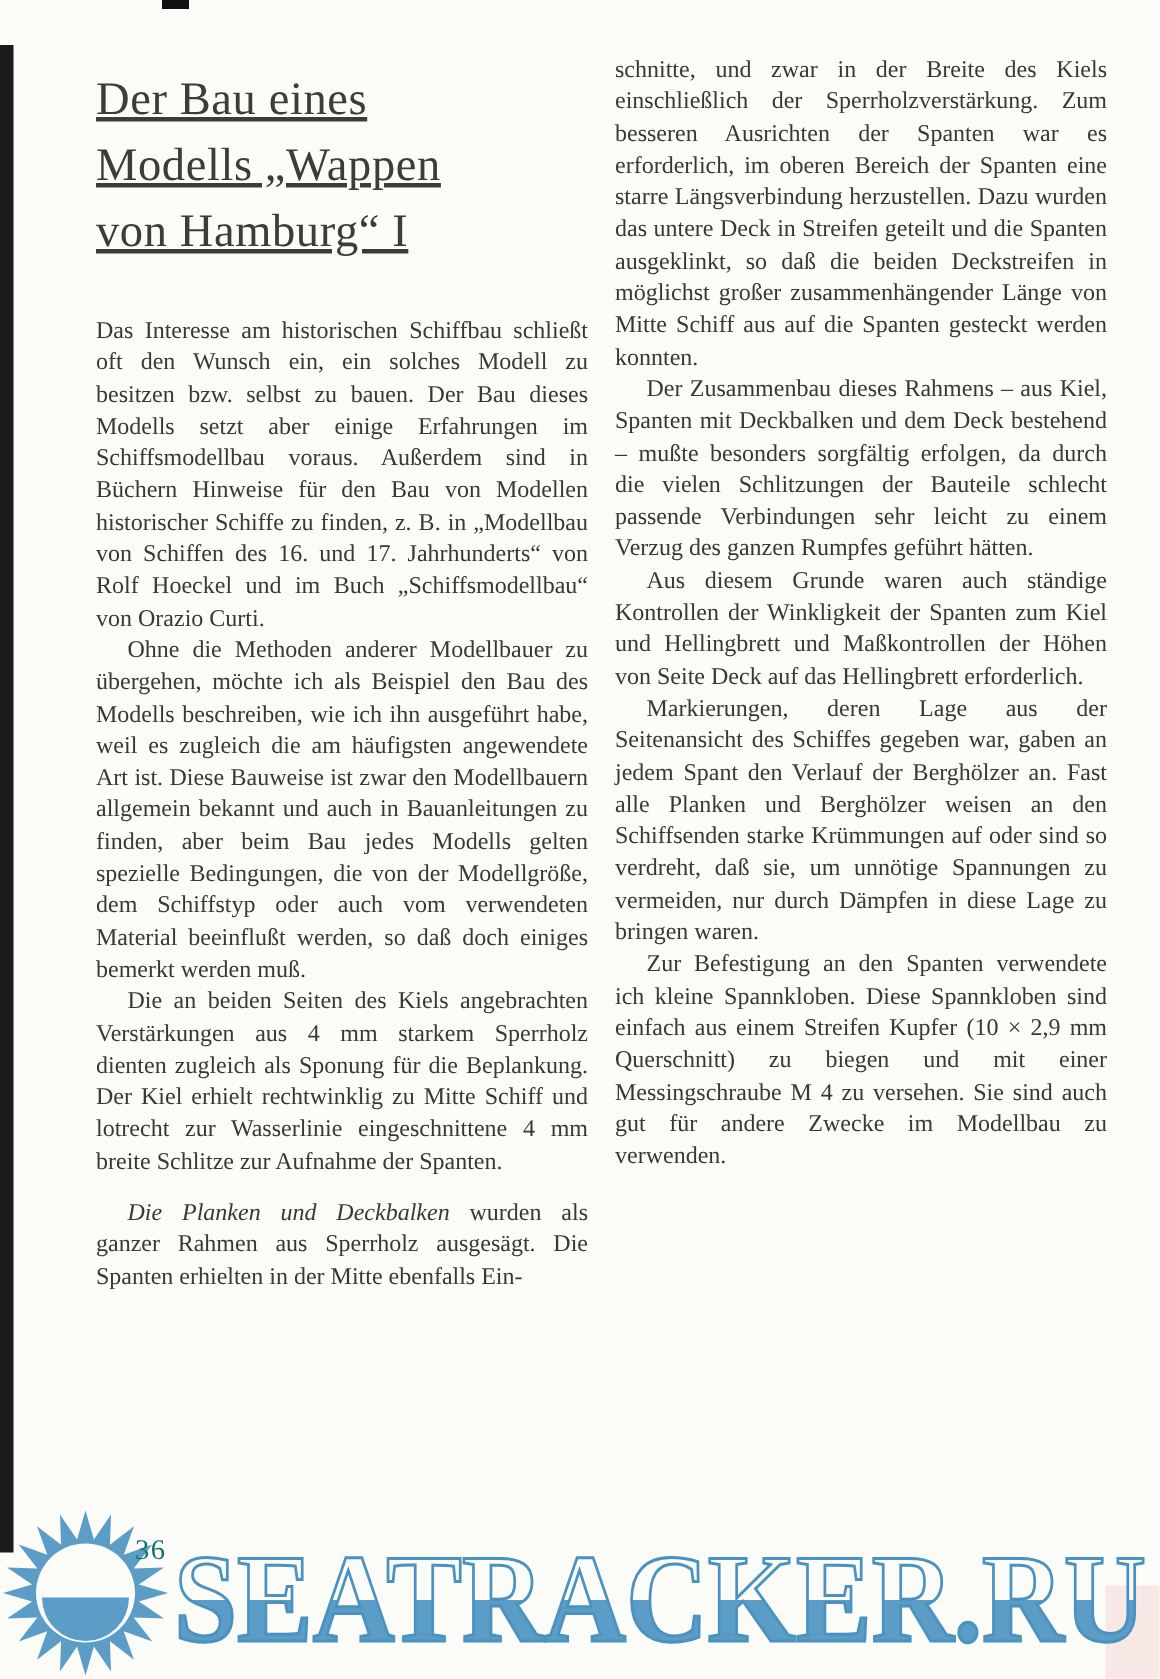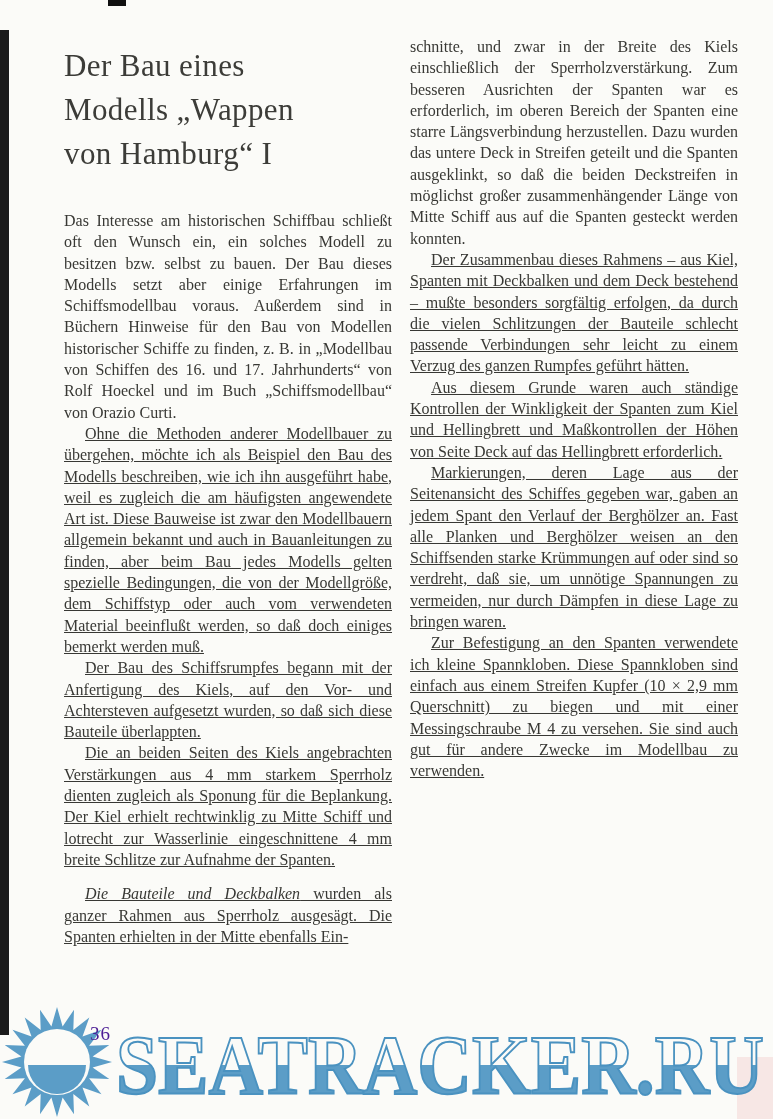--- a/index.html
+++ b/index.html
@@ -36,37 +36,38 @@
   .col-right { left: 410px; top: 36px; }
 
   .title {
     font-weight: 500;
     font-size: 31px;
     line-height: 44px;
     letter-spacing: .4px;
     color: #3c3c38;
     white-space: pre-line;
     margin: 0 0 34px 0;
+    text-decoration: underline;
   }
 
   .paras p {
     margin: 0;
     font-size: 16px;
     line-height: 21.3px;
     text-align: justify;
     hyphens: auto; -webkit-hyphens: auto;
   }
-  .paras p.indent { text-indent: 21px; text-decoration: underline; }
+  .paras p.indent { text-indent: 21px; }
   .paras p.gap    { margin-top: 13px; }
   .paras em { font-style: italic; }
 
   
   .folio {
     position: absolute; left: 90px; top: 1023px;
-    font-size: 19px; color: #4c1d95; z-index: 3;
+    font-size: 19px; color: #0f766e; z-index: 3;
     letter-spacing: 1px;
   }
 
   
   .watermark { position: absolute; left: 0; top: 1000px; width: 639px; height: 119px; z-index: 2; }
   .wm-sun  { position: absolute; left: 0; top: 2px; }
   .wm-text-svg { position: absolute; left: 116px; top: 16px; }
   .wm-text {
     font-family: "Liberation Serif", serif;
     font-weight: bold;
@@ -82,23 +83,22 @@
   <div class="scan-tick"></div>
   <div class="corner-smudge"></div>
 
   <div class="col col-left">
     <h1 class="title">Der Bau eines
 Modells „Wappen
 von Hamburg“ I</h1>
     <div class="paras">
         <p class="">Das Interesse am historischen Schiffbau schließt oft den Wunsch ein, ein solches Modell zu besitzen bzw. selbst zu bauen. Der Bau dieses Modells setzt aber einige Erfahrungen im Schiffsmodellbau voraus. Außerdem sind in Büchern Hinweise für den Bau von Modellen historischer Schiffe zu finden, z. B. in „Modellbau von Schiffen des 16. und 17. Jahrhunderts“ von Rolf Hoeckel und im Buch „Schiffsmodellbau“ von Orazio Curti.</p>
         <p class="indent">Ohne die Methoden anderer Modellbauer zu übergehen, möchte ich als Beispiel den Bau des Modells beschreiben, wie ich ihn ausgeführt habe, weil es zugleich die am häufigsten angewendete Art ist. Diese Bauweise ist zwar den Modellbauern allgemein bekannt und auch in Bauanleitungen zu finden, aber beim Bau jedes Modells gelten spezielle Bedingungen, die von der Modellgröße, dem Schiffstyp oder auch vom verwendeten Material beeinflußt werden, so daß doch einiges bemerkt werden muß.</p>
-        <p class="indent">Der Bau des Schiffsrumpfes begann mit der Anfertigung des Kiels, auf den Vor- und Achtersteven aufgesetzt wurden, so daß sich diese Bauteile überlappten.</p>
         <p class="indent">Die an beiden Seiten des Kiels angebrachten Verstärkungen aus 4 mm starkem Sperrholz dienten zugleich als Sponung für die Beplankung. Der Kiel erhielt rechtwinklig zu Mitte Schiff und lotrecht zur Wasserlinie eingeschnittene 4 mm breite Schlitze zur Aufnahme der Spanten.</p>
-        <p class="indent gap"><em>Die Bauteile und Deckbalken</em> wurden als ganzer Rahmen aus Sperrholz ausgesägt. Die Spanten erhielten in der Mitte ebenfalls Ein-</p>
+        <p class="indent gap"><em>Die Planken und Deckbalken</em> wurden als ganzer Rahmen aus Sperrholz ausgesägt. Die Spanten erhielten in der Mitte ebenfalls Ein-</p>
       </div>
   </div>
 
   <div class="col col-right">
     <div class="paras">
         <p class="">schnitte, und zwar in der Breite des Kiels einschließlich der Sperrholzverstärkung. Zum besseren Ausrichten der Spanten war es erforderlich, im oberen Bereich der Spanten eine starre Längsverbindung herzustellen. Dazu wurden das untere Deck in Streifen geteilt und die Spanten ausgeklinkt, so daß die beiden Deckstreifen in möglichst großer zusammenhängender Länge von Mitte Schiff aus auf die Spanten gesteckt werden konnten.</p>
         <p class="indent">Der Zusammenbau dieses Rahmens – aus Kiel, Spanten mit Deckbalken und dem Deck bestehend – mußte besonders sorgfältig erfolgen, da durch die vielen Schlitzungen der Bauteile schlecht passende Verbindungen sehr leicht zu einem Verzug des ganzen Rumpfes geführt hätten.</p>
         <p class="indent">Aus diesem Grunde waren auch ständige Kontrollen der Winkligkeit der Spanten zum Kiel und Hellingbrett und Maßkontrollen der Höhen von Seite Deck auf das Hellingbrett erforderlich.</p>
         <p class="indent">Markierungen, deren Lage aus der Seitenansicht des Schiffes gegeben war, gaben an jedem Spant den Verlauf der Berghölzer an. Fast alle Planken und Berghölzer weisen an den Schiffsenden starke Krümmungen auf oder sind so verdreht, daß sie, um unnötige Spannungen zu vermeiden, nur durch Dämpfen in diese Lage zu bringen waren.</p>
         <p class="indent">Zur Befestigung an den Spanten verwendete ich kleine Spannkloben. Diese Spannkloben sind einfach aus einem Streifen Kupfer (10 × 2,9 mm Querschnitt) zu biegen und mit einer Messingschraube M 4 zu versehen. Sie sind auch gut für andere Zwecke im Modellbau zu verwenden.</p>

